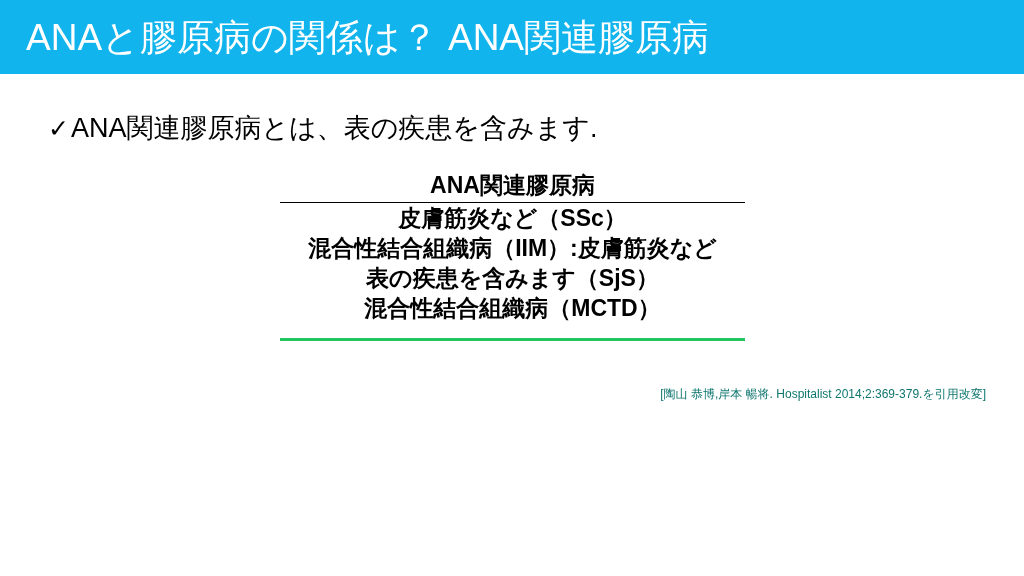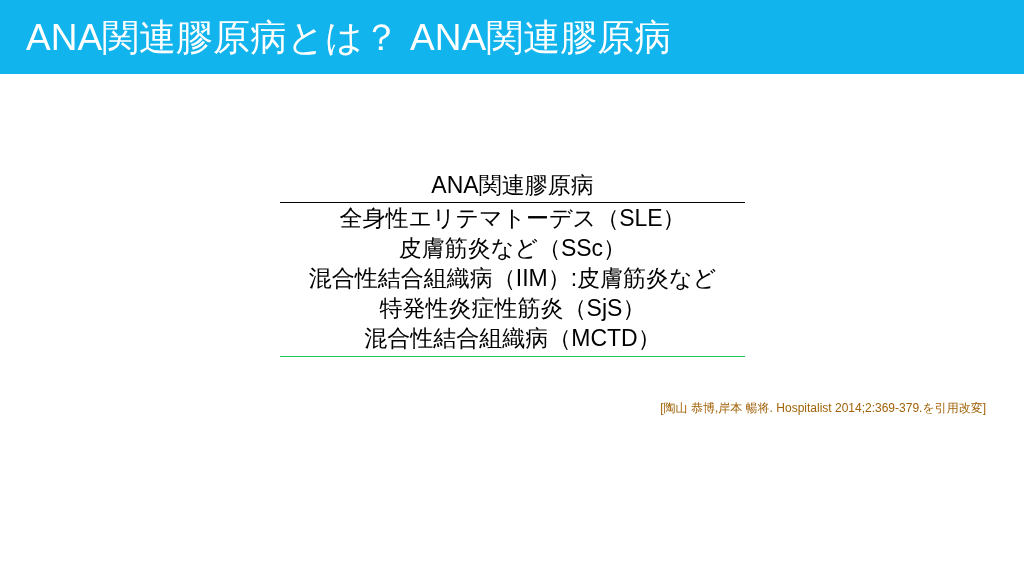--- a/index.html
+++ b/index.html
@@ -58,59 +58,62 @@
     font-size: 25px;
     color: #000000;
     margin-right: 2px;
   }
   .table-wrap {
     position: absolute;
     left: 280px;
     top: 170px;
     width: 465px;
     text-align: center;
+    font-weight: bold;
   }
   .table-row {
     font-size: 23px;
     color: #000000;
     line-height: 30px;
     white-space: nowrap;
   }
   .table-row.header {
     border-bottom: 1px solid #000000;
     padding-bottom: 2px;
   }
   .table-row.last {
-    border-bottom: 1px solid #22c55e;
-    padding-bottom: 3px;
+    border-bottom: 3px solid #22c55e;
+    padding-bottom: 15px;
   }
   .citation {
     position: absolute;
     right: 38px;
-    top: 400px;
+    top: 386px;
     font-size: 12px;
-    color: #a16207;
+    color: #0f766e;
     white-space: nowrap;
   }
 </style>
 </head>
 <body>
 
 <div class="slide">
 
   <div class="title-bar">
-    <div class="title-text">ANA関連膠原病とは？ ANA関連膠原病</div>
+    <div class="title-text">ANAと膠原病の関係は？ ANA関連膠原病</div>
   </div>
 
+  <div class="bullet-1">
+    <span class="check">✓</span><span>ANA関連膠原病とは、表の疾患を含みます.</span>
+  </div>
 
   <div class="table-wrap">
     <div class="table-row header">ANA関連膠原病</div>
-    <div class="table-row">全身性エリテマトーデス（SLE）</div>
     <div class="table-row">皮膚筋炎など（SSc）</div>
     <div class="table-row">混合性結合組織病（IIM）:皮膚筋炎など</div>
-    <div class="table-row">特発性炎症性筋炎（SjS）</div>
+    <div class="table-row">表の疾患を含みます（SjS）</div>
     <div class="table-row last">混合性結合組織病（MCTD）</div>
   </div>
 
   <div class="citation">[陶山 恭博,岸本 暢将. Hospitalist 2014;2:369-379.を引用改変]</div>
 
 
 </div>
 
 </body></html>

